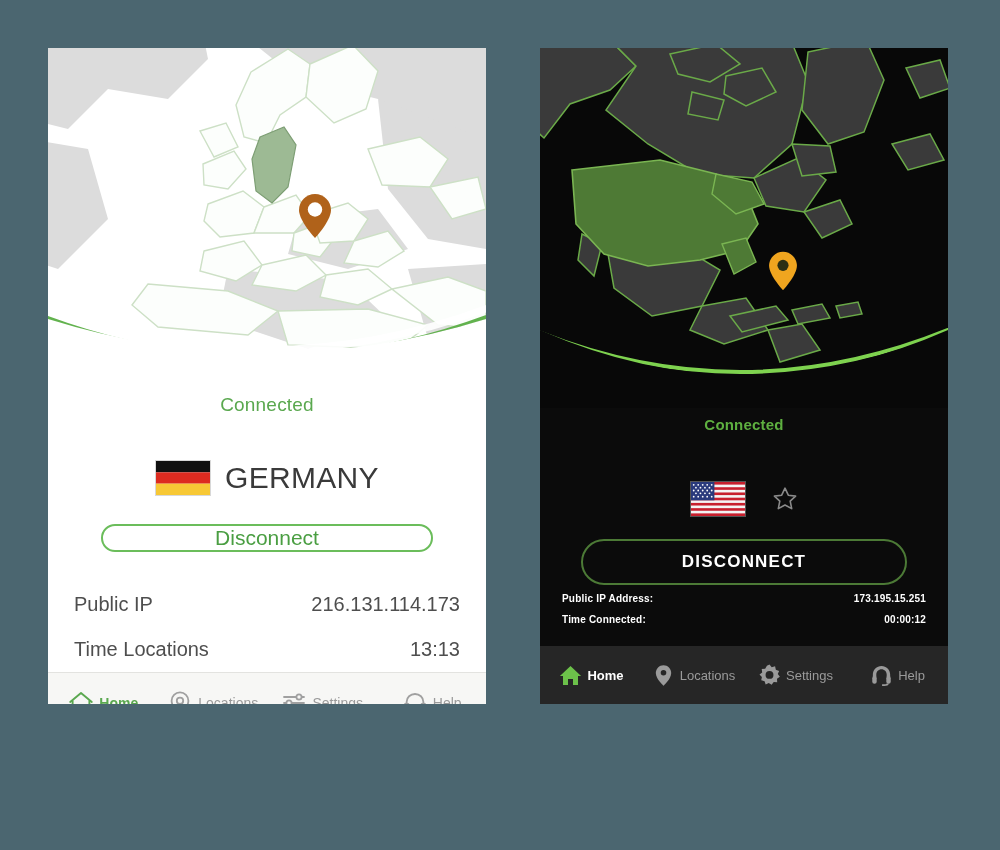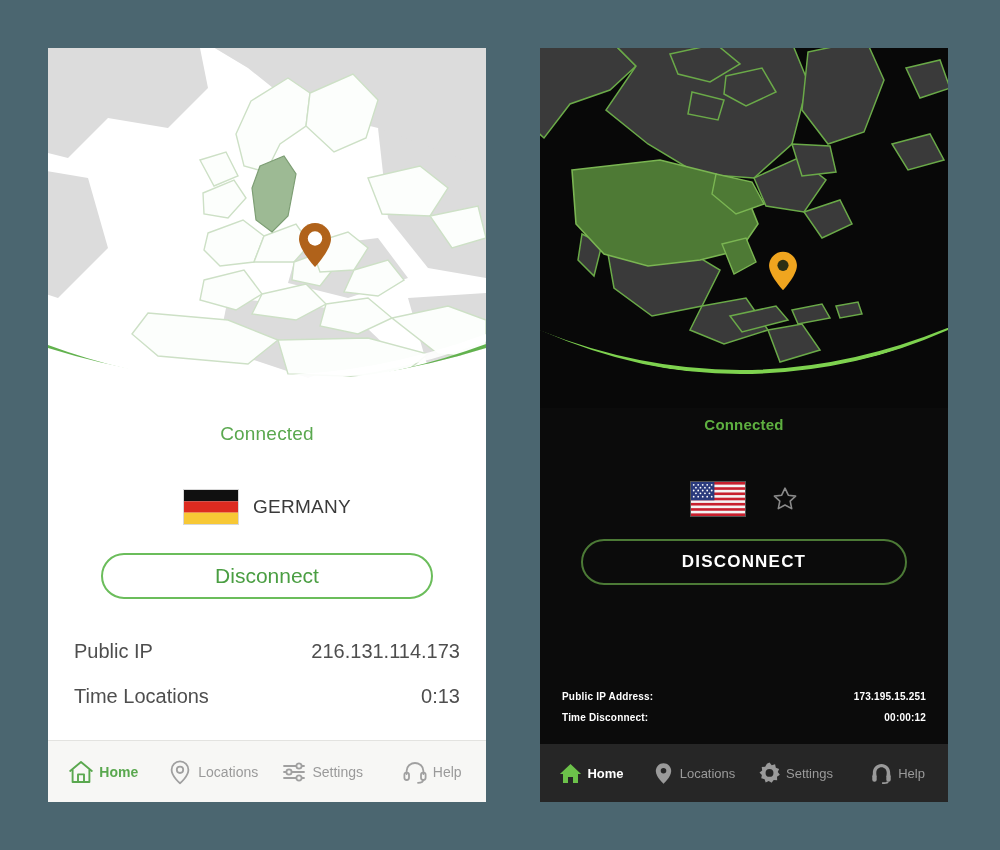--- a/index.html
+++ b/index.html
@@ -10,21 +10,21 @@
     background: #4b6670;
     font-family: "Liberation Sans", sans-serif;
     overflow: hidden;
     position: relative;
   }
 
   
   .phone {
     position: absolute;
     top: 48px;
-    height: 754px;
+    height: 656px;
     overflow: hidden;
     display: flex;
     flex-direction: column;
     justify-content: center;
   }
   .phone-light { left: 48px; width: 438px; background: #ffffff; }
   .phone-dark  { left: 540px; width: 408px; background: #0b0b0b; }
 
   
   .map {
@@ -75,21 +75,21 @@
     width: 56px; height: 36px;
     border: 1px solid #d8d8d8;
     overflow: hidden;
     flex: none;
     position: relative;
   }
   .flag-dark-border { border-color: #555; }
   .flag svg { position:absolute; top:0; left:0; width:100%; height:100%; }
 
   .country-name-light {
-    font-size: 19px;
+    font-size: 30px;
     color: #3a3a3a;
     letter-spacing: .3px;
   }
   .country-name-dark {
     font-size: 21px;
     color: #ffffff;
     font-weight: bold;
     letter-spacing: .3px;
   }
   .fav-star { width: 26px; height: 26px; flex: none; margin-left: 14px; }
@@ -249,21 +249,21 @@
 
   <div class="btn btn-light">Disconnect</div>
 
   <div class="info-light">
     <div class="row">
       <span>Public IP</span>
       <span>216.131.114.173</span>
     </div>
     <div class="row">
       <span>Time Locations</span>
-      <span>0:13</span>
+      <span>13:13</span>
     </div>
   </div>
 
   <div class="spacer"></div>
 
   <div class="nav nav-light">
     <div class="nav-item">
       <svg class="nav-icon" viewBox="0 0 28 28">
         <path d="M3.2,13 L14,4 L24.8,13" fill="none" stroke="#5aa84f" stroke-width="1.9" stroke-linecap="round" stroke-linejoin="round"></path>
         <path d="M5.6,11.4 L5.6,24 L22.4,24 L22.4,11.4" fill="none" stroke="#5aa84f" stroke-width="1.9" stroke-linejoin="round"></path>
@@ -412,21 +412,21 @@
   <div class="btn btn-dark">DISCONNECT</div>
 
   <div class="spacer"></div>
 
   <div class="info-dark">
     <div class="row">
       <span>Public IP Address:</span>
       <span>173.195.15.251</span>
     </div>
     <div class="row">
-      <span>Time Disconnect:</span>
+      <span>Time Connected:</span>
       <span>00:00:12</span>
     </div>
   </div>
 
   <div class="nav nav-dark">
     <div class="nav-item">
       <svg class="nav-icon-dark" viewBox="0 0 26 26">
         <path d="M13,3 L24,13.4 L20.8,13.4 L20.8,23 L15.6,23 L15.6,16.6 L10.4,16.6 L10.4,23 L5.2,23 L5.2,13.4 L2,13.4 Z" fill="#6cc14a"></path>
       </svg>
       <span class="nav-label-dark active">Home</span>

